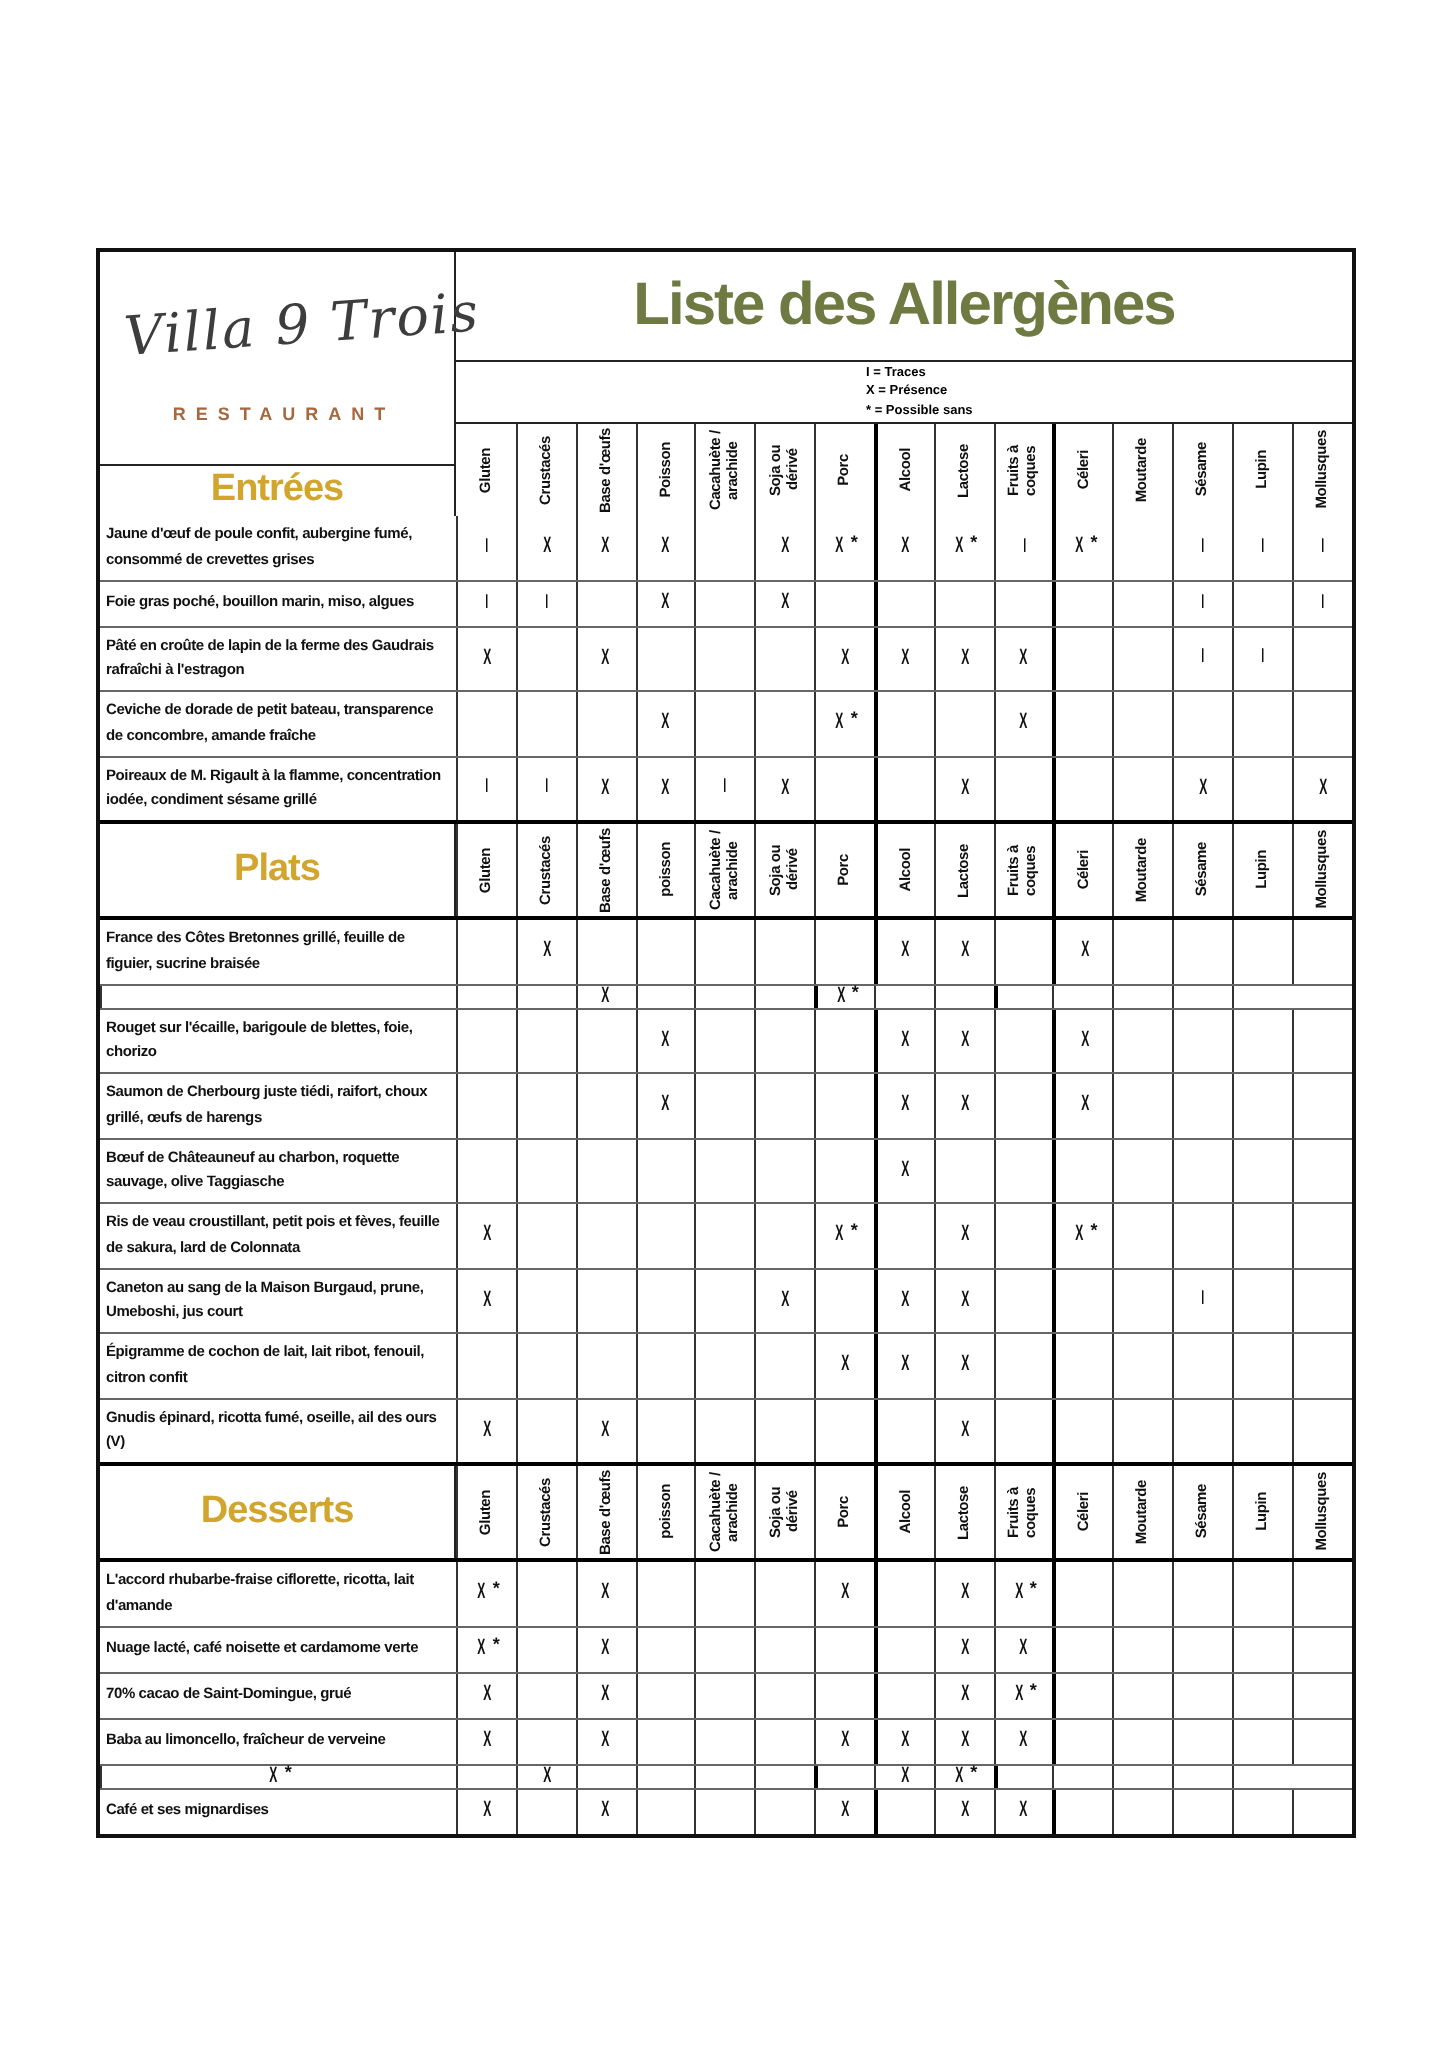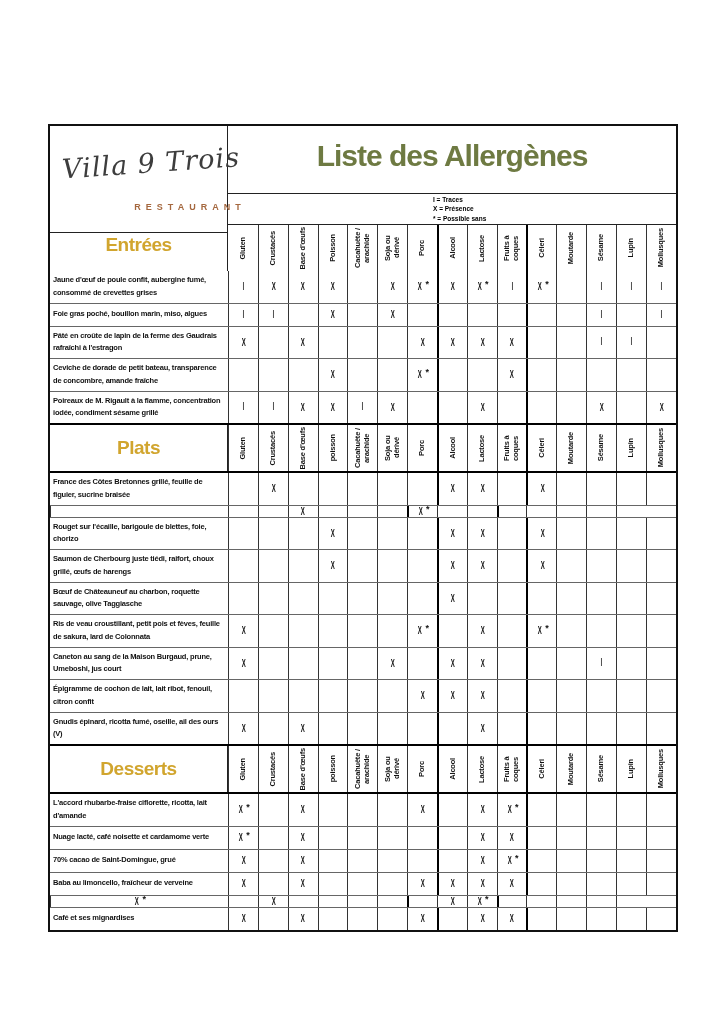--- a/index.html
+++ b/index.html
@@ -15,29 +15,29 @@
   .tophead{display:grid;grid-template-columns:178px 448px;}
   .th-left{border-right:1px solid #222;display:flex;flex-direction:column;}
   .logobox{height:106px;border-bottom:1px solid #222;position:relative;}
   .logo-script{
     position:absolute;left:12px;top:22px;width:160px;text-align:center;
     font-family:"DejaVu Serif",serif;font-style:italic;font-size:27px;
     color:#3d3d3d;transform:rotate(-4deg);letter-spacing:1px;white-space:nowrap;
   }
   .logo-sub{
     position:absolute;left:0;top:76px;width:184px;text-align:center;
-    font-size:9px;font-weight:bold;letter-spacing:5px;color:#a5683f;padding-left:48px;
+    font-size:9px;font-weight:bold;letter-spacing:5px;color:#a5683f;
   }
   .sec-label-cell{
     height:24px;display:flex;align-items:center;justify-content:center;
   }
   .sec-label-text{font-size:19px;font-weight:bold;color:#d1a52e;letter-spacing:-0.5px;}
   .th-right{display:flex;flex-direction:column;}
   .titlebox{
-    height:54px;border-bottom:1.5px solid #222;display:flex;align-items:flex-start;justify-content:center;margin-top:13px;
+    height:54px;border-bottom:1.5px solid #222;display:flex;align-items:center;justify-content:center;
   }
   .title-text{font-size:30px;font-weight:bold;color:#6e7a42;letter-spacing:-1px;}
   .legendbox{height:30px;border-bottom:1px solid #222;position:relative;}
   .legend-lines{
     position:absolute;left:205px;top:1px;font-size:6.5px;font-weight:bold;line-height:1.45;color:#000;
   }
   
   .hcells{display:grid;grid-template-columns:repeat(15,29.85px);height:46px;}
   .hcell{
     border-left:1px solid #333;display:flex;align-items:center;justify-content:center;

